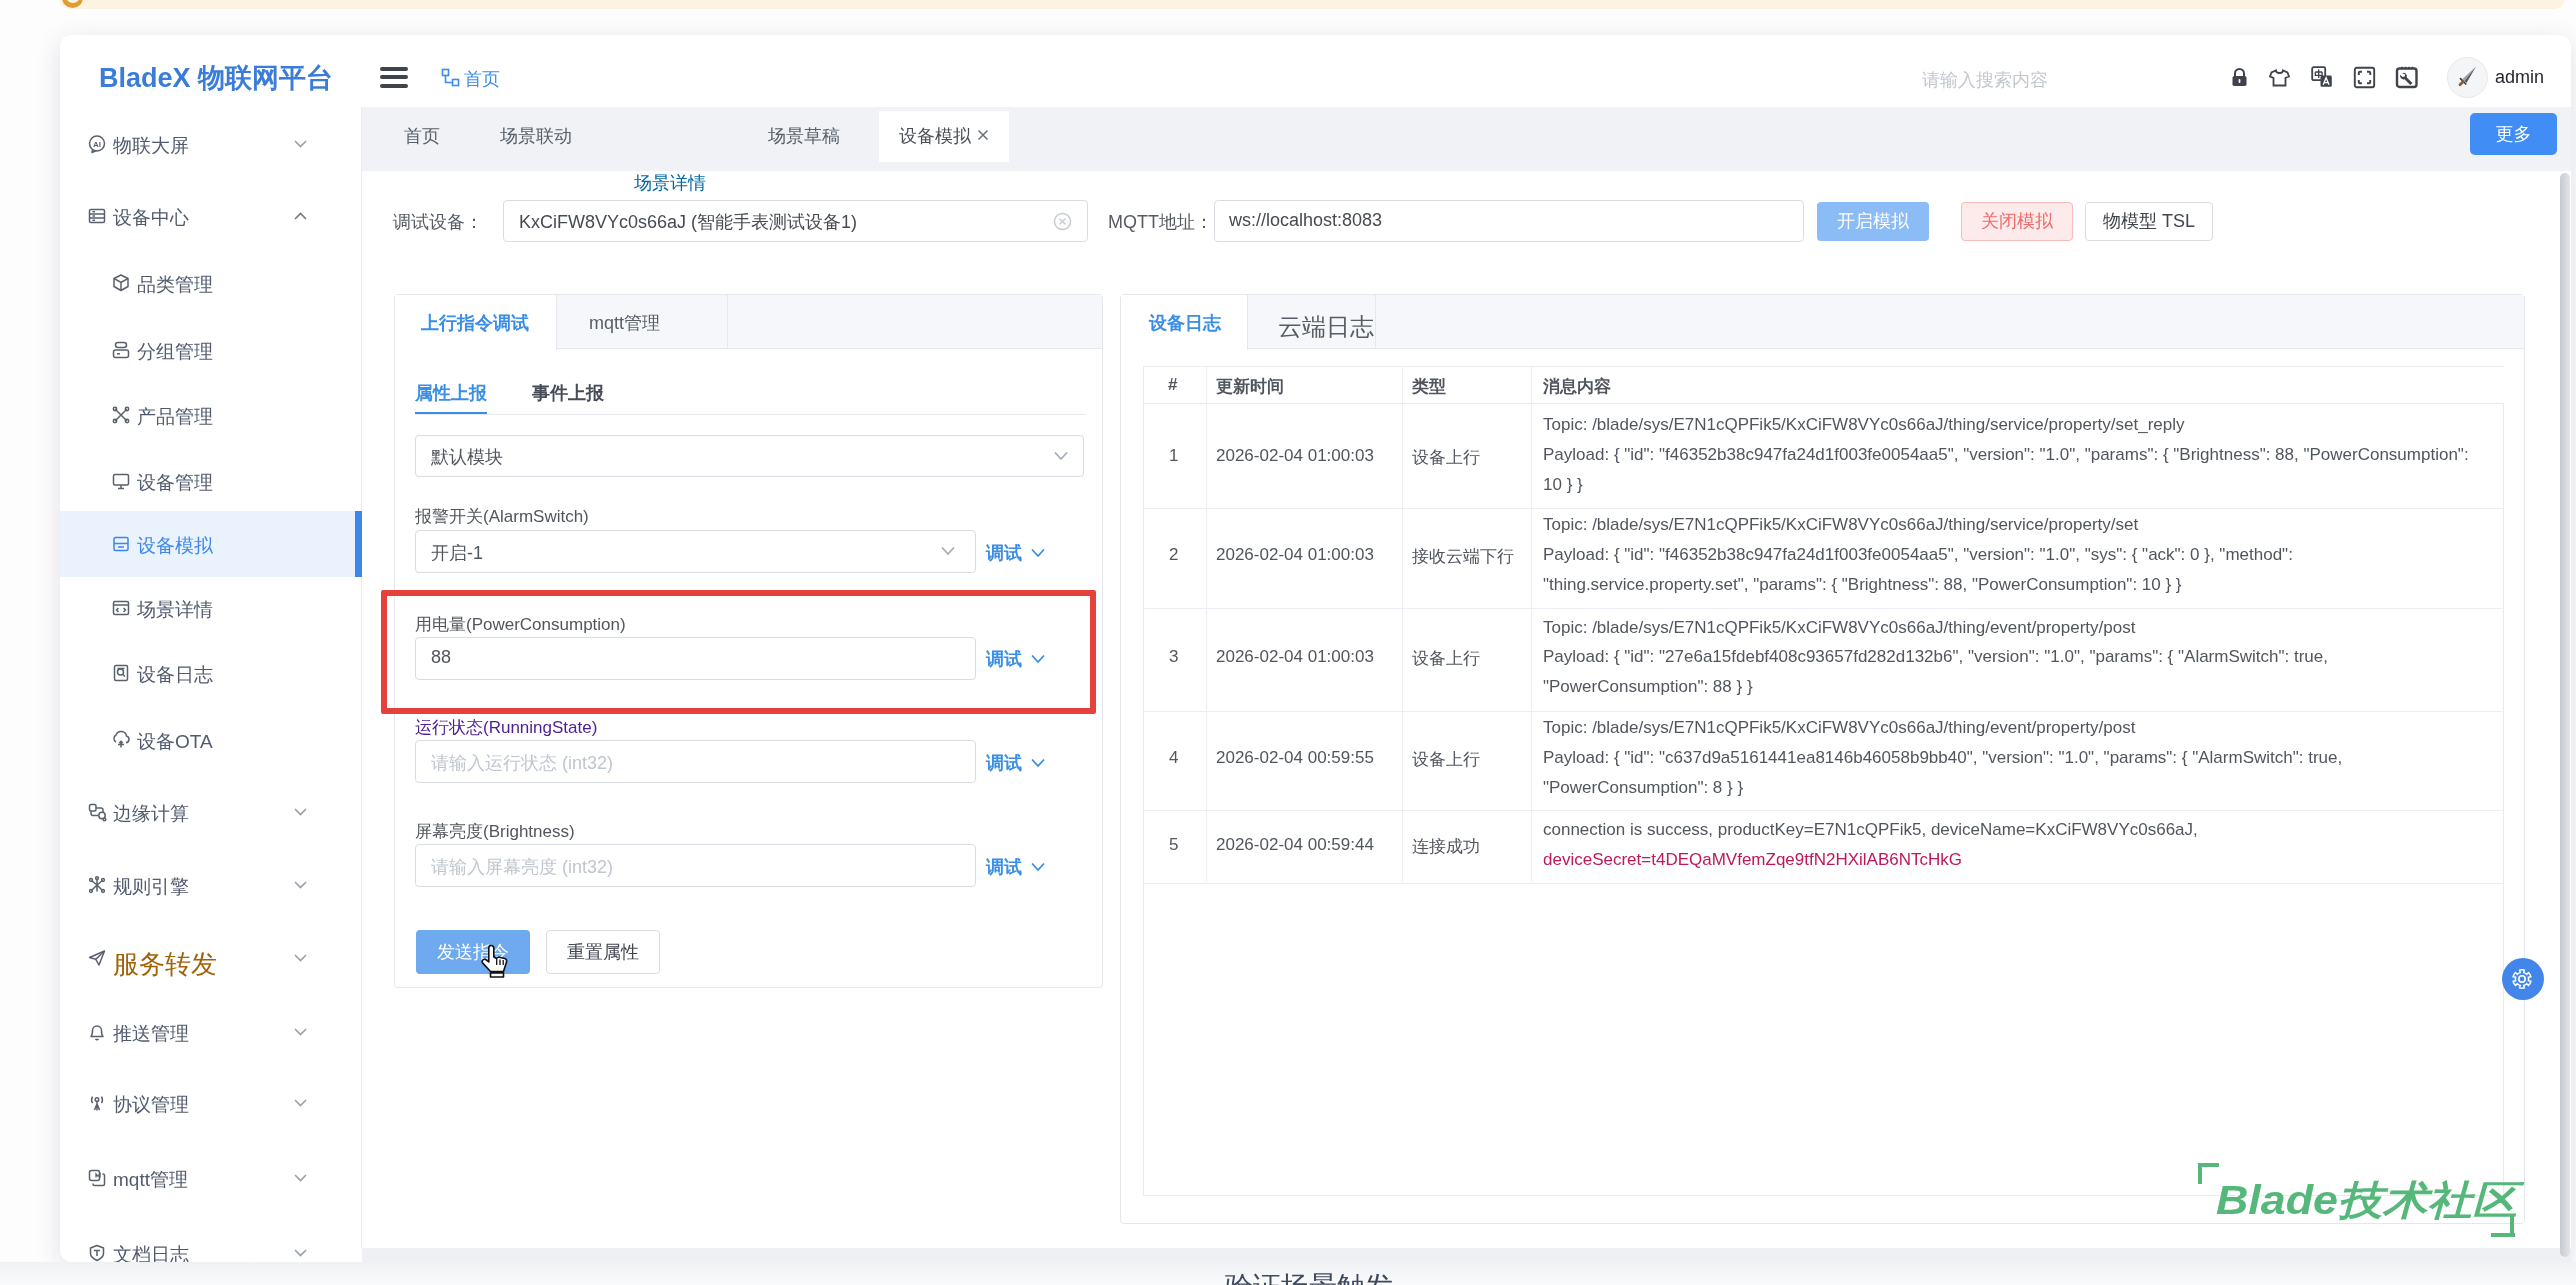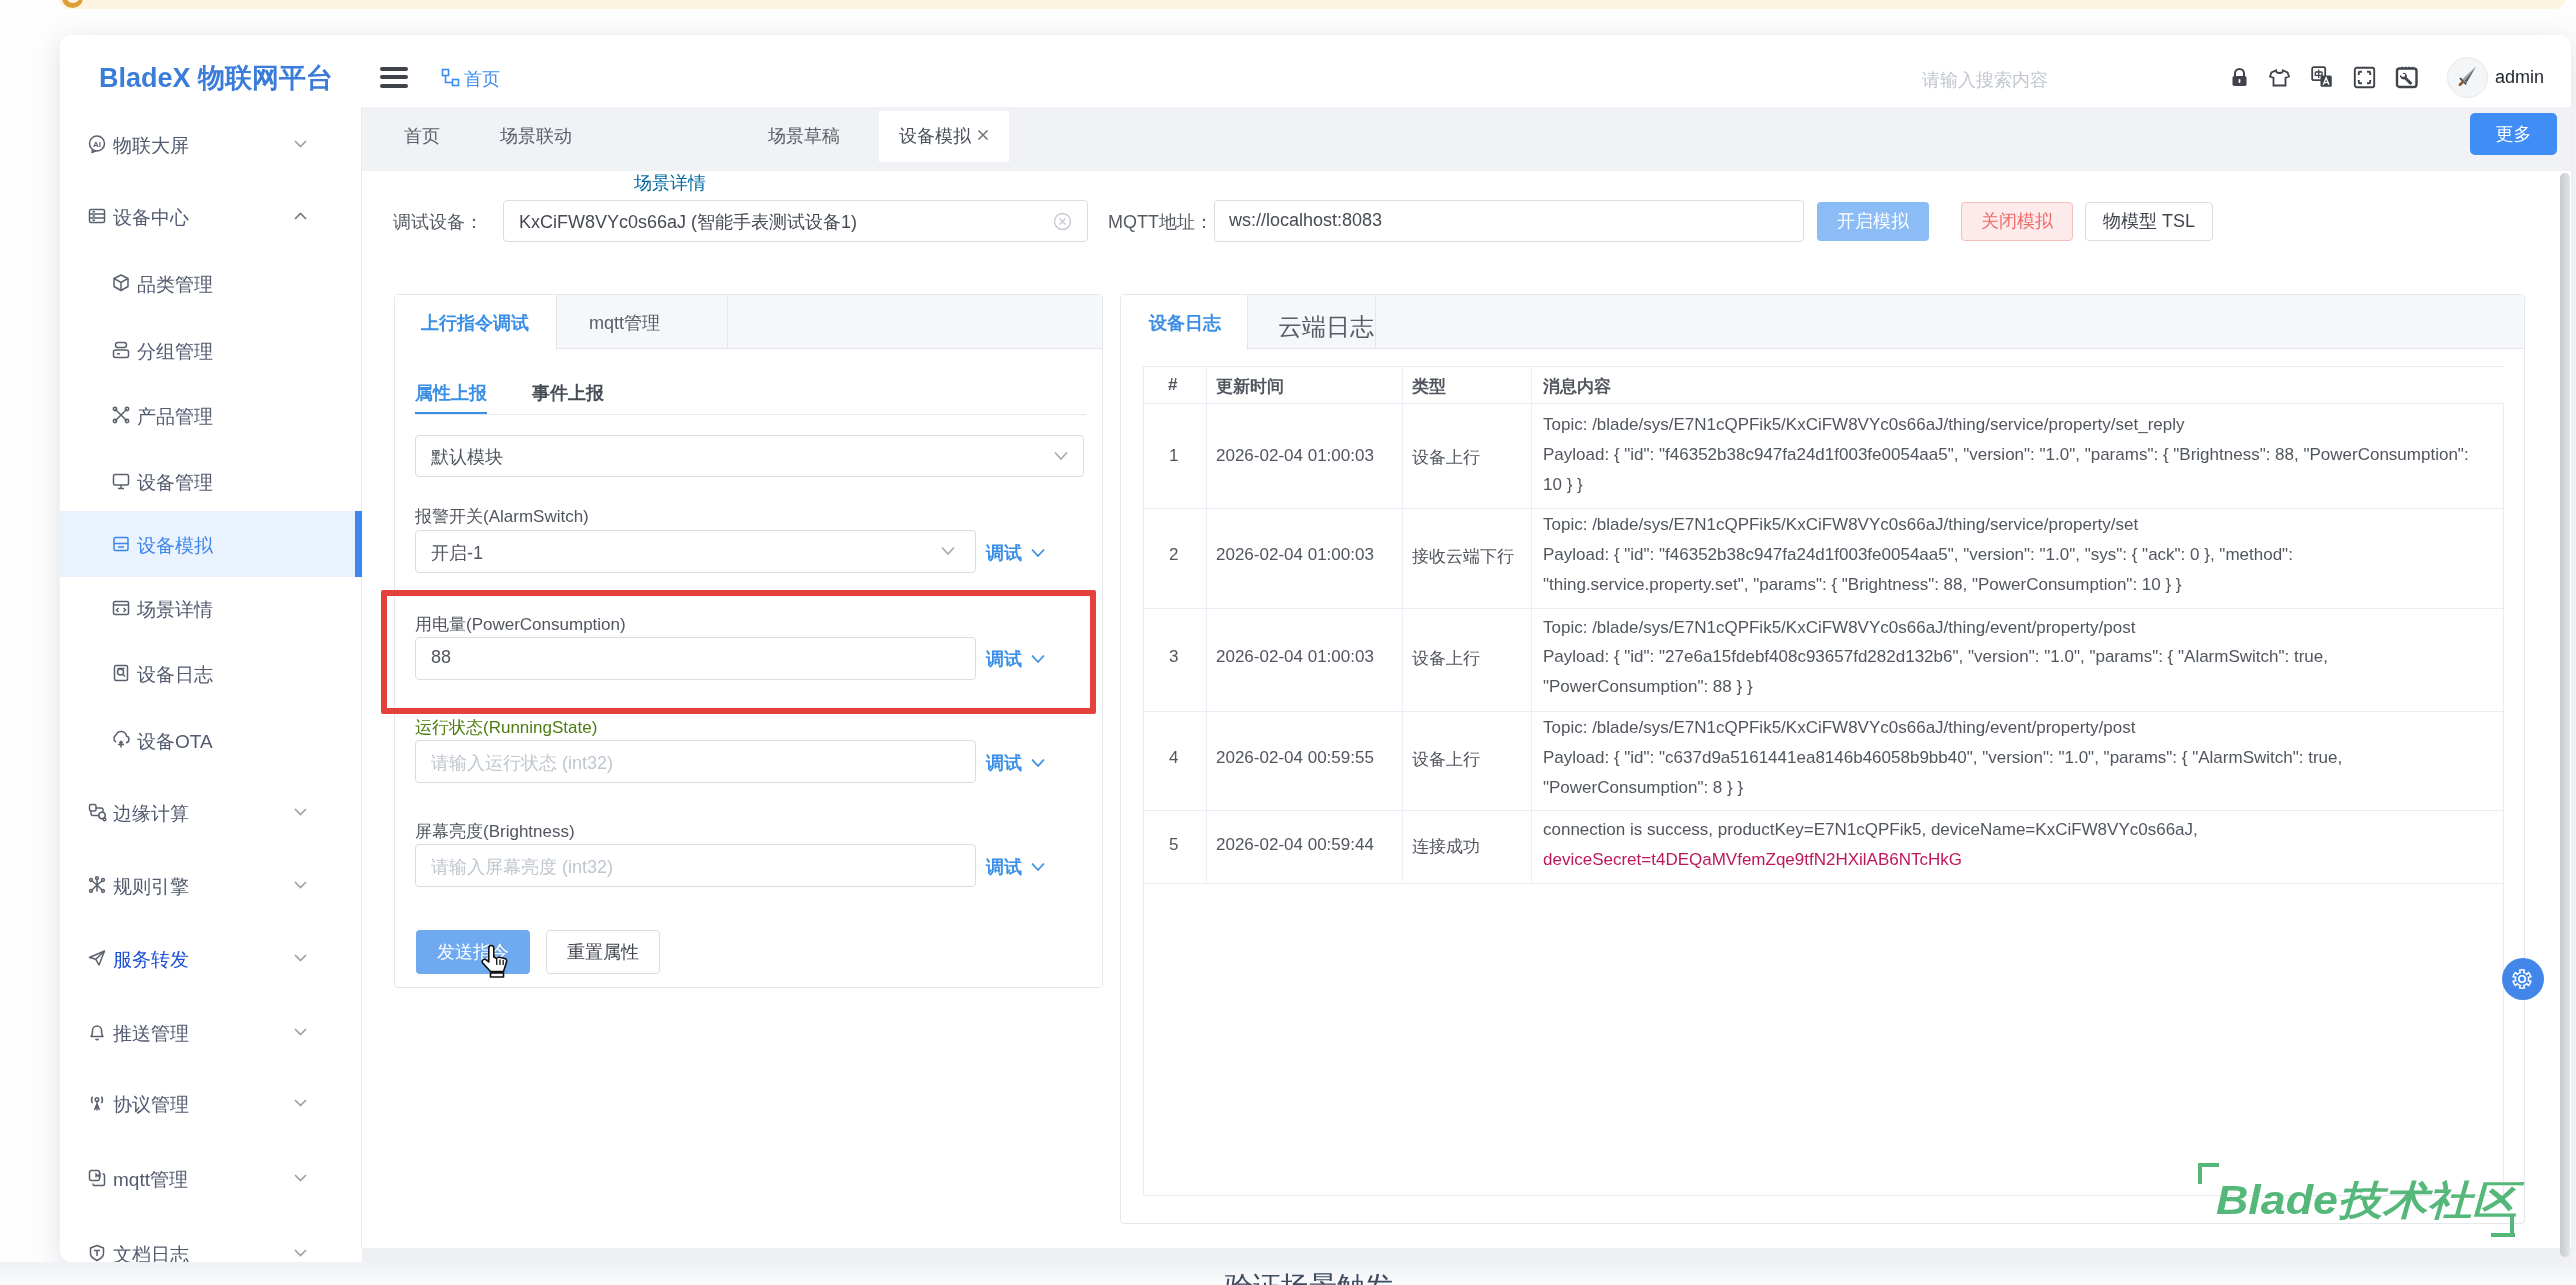--- a/index.html
+++ b/index.html
@@ -124,21 +124,21 @@
       <circle cx="16" cy="16" r="1.4" fill="none" stroke="#5a616d" stroke-width="1.5"></circle>
     </svg>
   <div class="abs t" style="left:113px;top:874px;font-size:19px;color:#515a6e;">规则引擎</div>
   <svg class="abs" style="left:293px;top:880px;" width="15" height="10" viewBox="0 0 15 10" fill="none" stroke="#9aa1ab" stroke-width="1.7">
       <path d="M2 2 L7.5 7.5 L13 2"></path>
     </svg>
   <svg class="abs" style="left:87px;top:948px;" width="20" height="20" viewBox="0 0 20 20">
       <path d="M2.5 9.5 L17.5 3 L12 17 L8.8 11.3 Z" fill="none" stroke="#5a616d" stroke-width="1.5" stroke-linejoin="round"></path>
       <path d="M8.8 11.3 L17.5 3" fill="none" stroke="#5a616d" stroke-width="1.5"></path>
     </svg>
-  <div class="abs t" style="left:113px;top:947px;font-size:19px;color:#1d4ed8;">服务转发</div>
+  <div class="abs t" style="left:113px;top:947px;font-size:26px;color:#a16207;">服务转发</div>
   <svg class="abs" style="left:293px;top:953px;" width="15" height="10" viewBox="0 0 15 10" fill="none" stroke="#9aa1ab" stroke-width="1.7">
       <path d="M2 2 L7.5 7.5 L13 2"></path>
     </svg>
   <svg class="abs" style="left:87px;top:1022px;" width="20" height="20" viewBox="0 0 20 20">
       <path d="M4 14.5 C5.5 13 5.5 11 5.5 8.5 a4.5 4.5 0 0 1 9 0 C14.5 11 14.5 13 16 14.5 Z" fill="none" stroke="#5a616d" stroke-width="1.5" stroke-linejoin="round"></path>
       <path d="M8.5 17 a1.8 1.8 0 0 0 3 0" fill="none" stroke="#5a616d" stroke-width="1.5"></path>
     </svg>
   <div class="abs t" style="left:113px;top:1021px;font-size:19px;color:#515a6e;">推送管理</div>
   <svg class="abs" style="left:293px;top:1027px;" width="15" height="10" viewBox="0 0 15 10" fill="none" stroke="#9aa1ab" stroke-width="1.7">
       <path d="M2 2 L7.5 7.5 L13 2"></path>
@@ -252,21 +252,21 @@
   <svg class="abs" style="left:940px;top:546px;" width="16" height="10" viewBox="0 0 16 10" fill="none" stroke="#a6adb8" stroke-width="1.8">
       <path d="M2 1.5 L8 8 L14 1.5"></path>
     </svg>
   <div class="abs t" style="left:415px;top:613px;font-size:17px;color:#51565e;">用电量(PowerConsumption)</div>
   <div class="abs" style="left:415px;top:637px;width:561px;height:43px;border:1px solid #d9dde3;border-radius:4px;"></div>
   <div class="abs t" style="left:431px;top:647px;font-size:18px;color:#51565e;">88</div>
   <div class="abs t" style="left:986px;top:647px;font-size:18px;font-weight:bold;color:#3a8ee6;">调试</div>
   <svg class="abs" style="left:1030px;top:654px;" width="16" height="10" viewBox="0 0 16 10" fill="none" stroke="#3a8ee6" stroke-width="1.8">
       <path d="M2 1.5 L8 8 L14 1.5"></path>
     </svg>
-  <div class="abs t" style="left:415px;top:716px;font-size:17px;color:#4d7c0f;">运行状态(RunningState)</div>
+  <div class="abs t" style="left:415px;top:716px;font-size:17px;color:#4c1d95;">运行状态(RunningState)</div>
   <div class="abs" style="left:415px;top:740px;width:561px;height:43px;border:1px solid #d9dde3;border-radius:4px;"></div>
   <div class="abs t" style="left:431px;top:751px;font-size:18px;color:#c0c6cf;">请输入运行状态 (int32)</div>
   <div class="abs t" style="left:986px;top:751px;font-size:18px;font-weight:bold;color:#3a8ee6;">调试</div>
   <svg class="abs" style="left:1030px;top:758px;" width="16" height="10" viewBox="0 0 16 10" fill="none" stroke="#3a8ee6" stroke-width="1.8">
       <path d="M2 1.5 L8 8 L14 1.5"></path>
     </svg>
   <div class="abs t" style="left:415px;top:820px;font-size:17px;color:#51565e;">屏幕亮度(Brightness)</div>
   <div class="abs" style="left:415px;top:844px;width:561px;height:43px;border:1px solid #d9dde3;border-radius:4px;"></div>
   <div class="abs t" style="left:431px;top:855px;font-size:18px;color:#c0c6cf;">请输入屏幕亮度 (int32)</div>
   <div class="abs t" style="left:986px;top:855px;font-size:18px;font-weight:bold;color:#3a8ee6;">调试</div>

